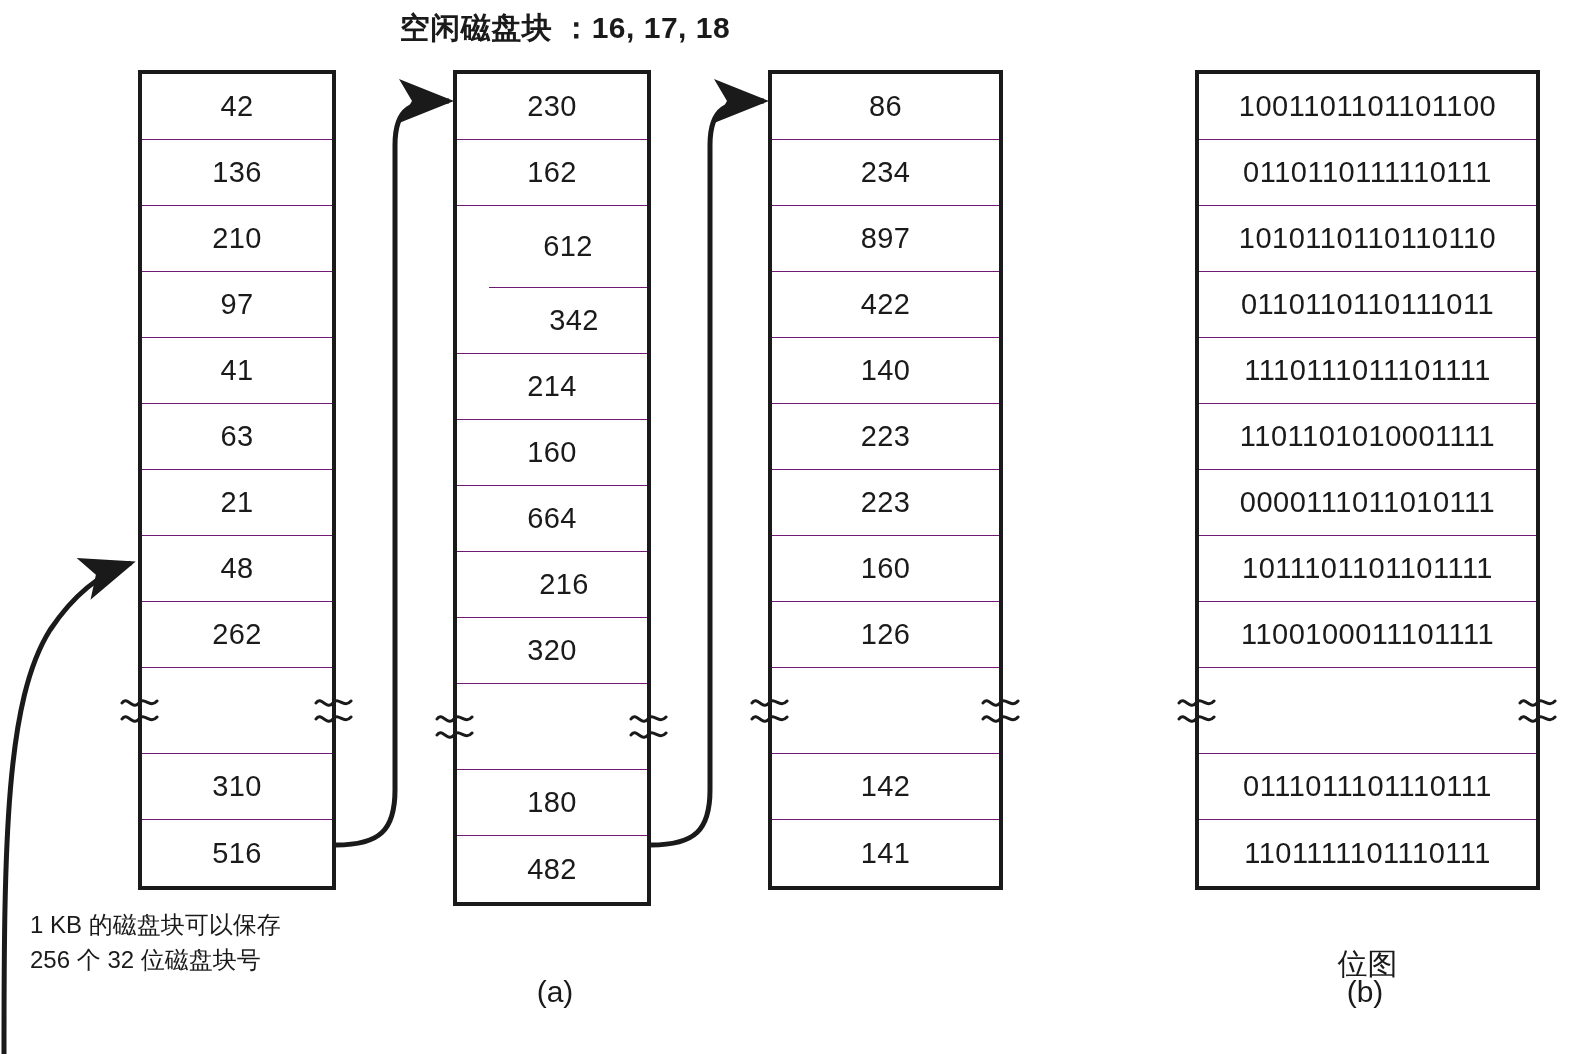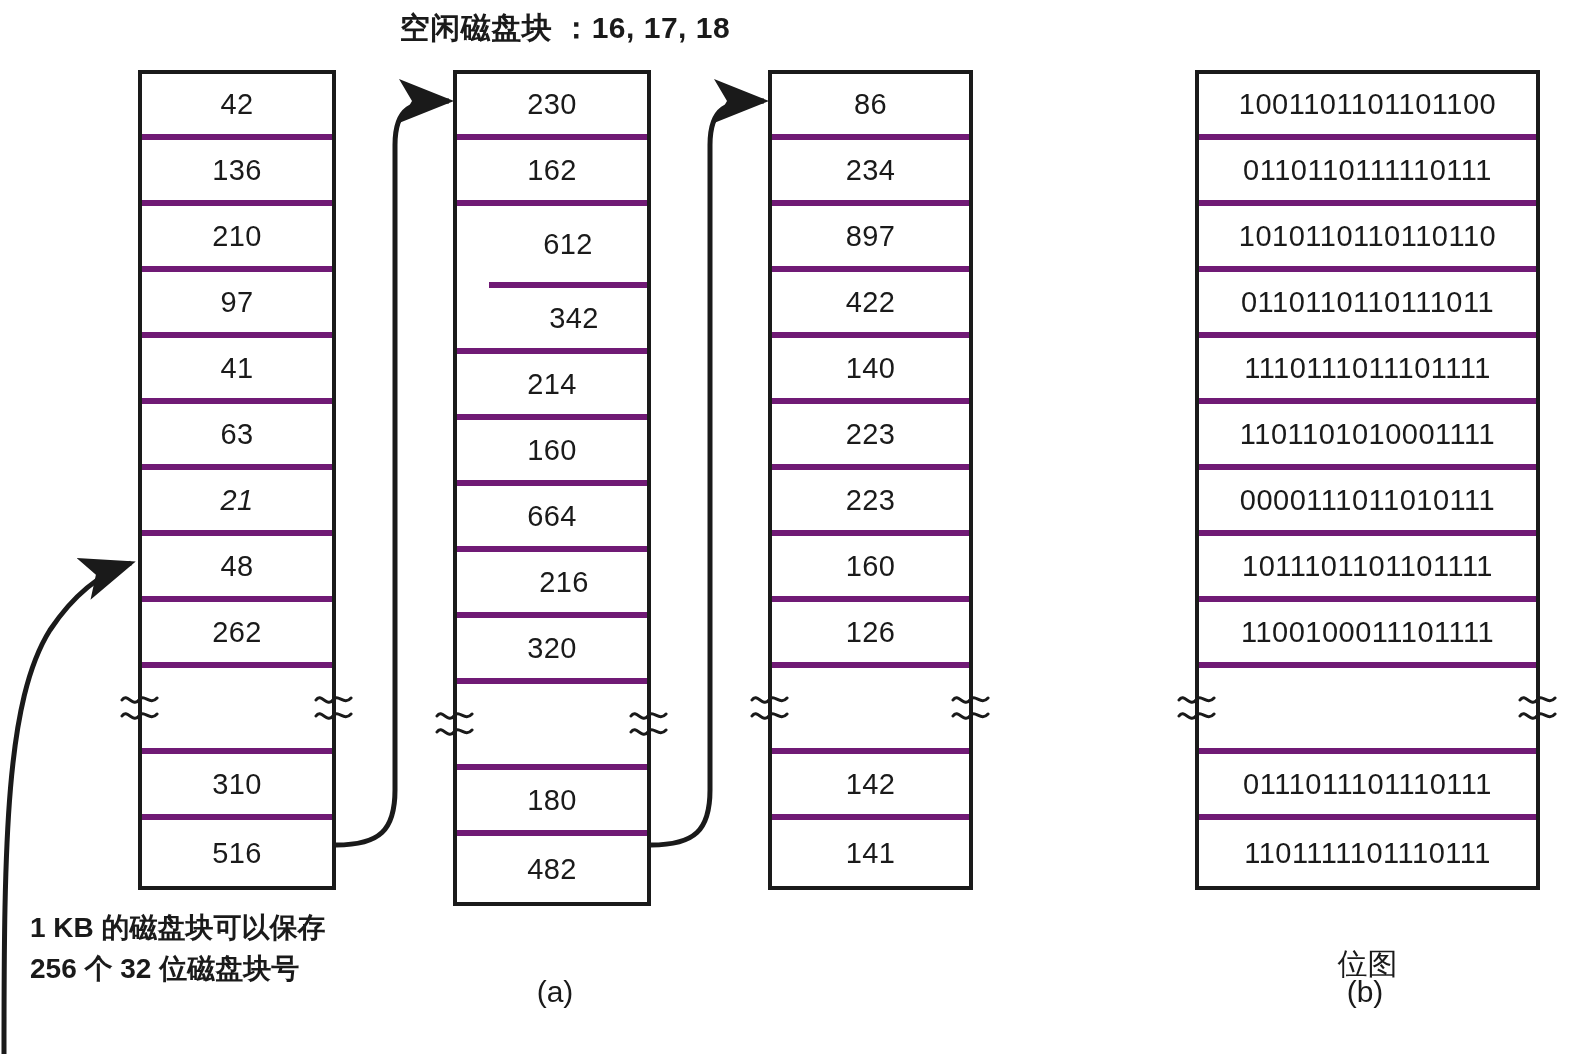--- a/index.html
+++ b/index.html
@@ -26,21 +26,21 @@
     white-space: nowrap;
   }
 
   
   .blk {
     position: absolute;
     border: 4px solid #1a1a1a;
     background: #fff;
   }
   .row {
-    border-bottom: 6px solid #701a75;
+    border-bottom: 1px solid #701a75;
     display: flex;
     align-items: center;
     justify-content: center;
     font-size: 29px;
     font-weight: 400;
     letter-spacing: 0.3px;
     position: relative;
     background: #fff;
   }
   .row:last-child { border-bottom: none; }
@@ -53,30 +53,30 @@
     transform: translateY(-50%);
     width: 40px; height: 44px;
     pointer-events: none;
   }
   .squiggle.left  { left: -22px; }
   .squiggle.right { right: -22px; }
 
   
   #col1 { left: 138px;  top: 70px; width: 198px; }
   #col2 { left: 453px;  top: 70px; width: 198px; }
-  #col3 { left: 768px;  top: 70px; width: 205px; }
+  #col3 { left: 768px;  top: 70px; width: 235px; }
   
   #bitmap { left: 1195px; top: 70px; width: 345px; }
   #bitmap .row { font-size: 29px; letter-spacing: 0.5px; }
 
   
   .caption {
     position: absolute;
-    font-size: 28px;
-    font-weight: 700;
+    font-size: 24px;
+    font-weight: 400;
     line-height: 1.45;
     white-space: nowrap;
   }
   #note-left { left: 30px; top: 908px; }
   #label-bitmap {
     position: absolute;
     left: 1195px; top: 944px; width: 345px;
     text-align: center;
     font-size: 30px; font-weight: 400;
   }
@@ -114,21 +114,21 @@
     </div>
     <div class="row" style="height: 66px;">
       <span>97</span>
     </div>
     <div class="row" style="height: 66px;">
       <span>41</span>
     </div>
     <div class="row" style="height: 66px;">
       <span>63</span>
     </div>
-    <div class="row" style="height: 66px; font-style: italic;">
+    <div class="row" style="height: 66px;">
       <span>21</span>
     </div>
     <div class="row" style="height: 66px;">
       <span>48</span>
     </div>
     <div class="row" style="height: 66px;">
       <span>262</span>
     </div>
     <div class="row break" style="height: 86px;">
       <svg class="squiggle left" viewBox="0 0 40 44">

